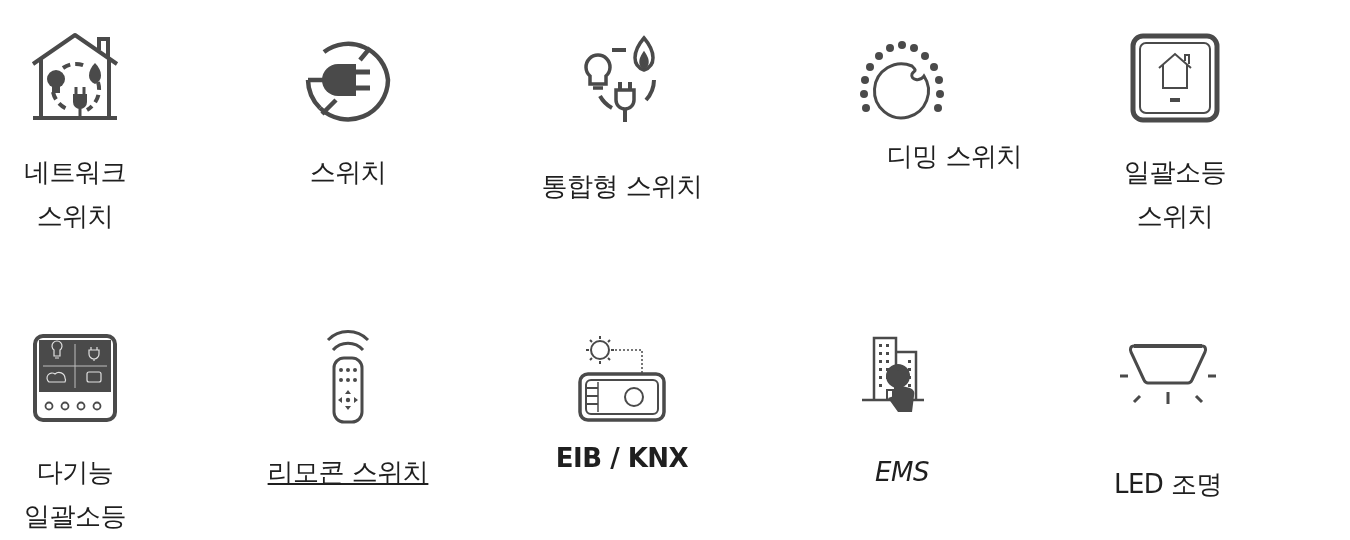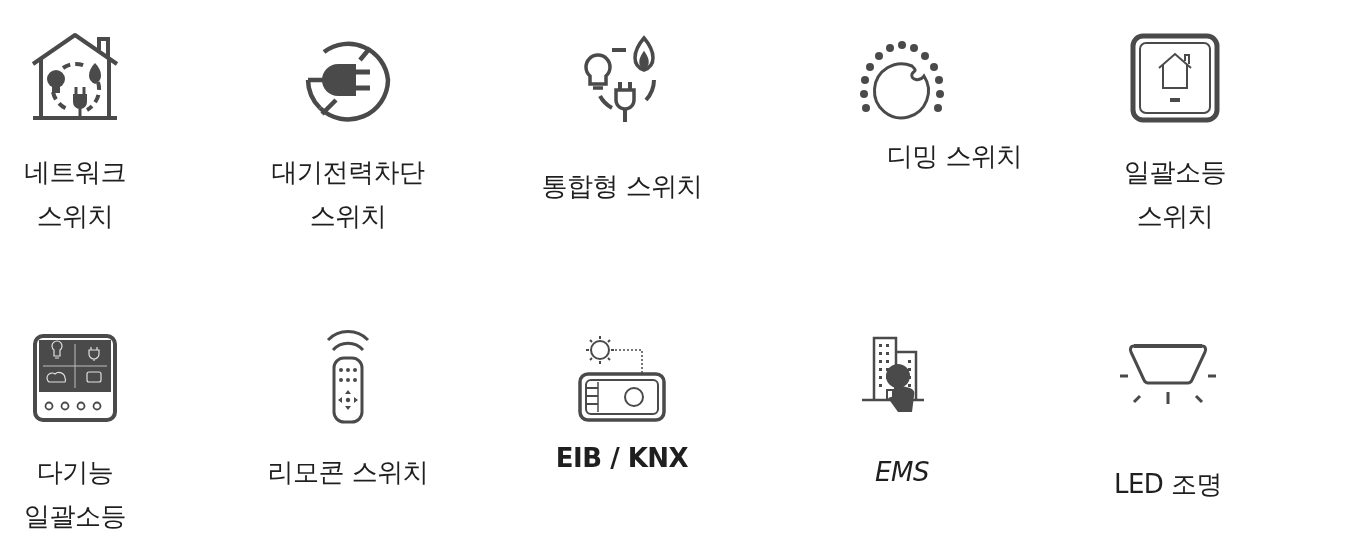--- a/index.html
+++ b/index.html
@@ -41,21 +41,20 @@
   <div class="icon" style="top:30px;">
     <svg viewBox="0 0 100 100" fill="none" stroke="#4a4a4a" stroke-width="4.5">
       <path d="M26 22 A40 40 0 0 1 90 50 A40 40 0 0 1 22 78"></path>
       <path d="M10 50 H38 M10 50 A40 40 0 0 0 22 78"></path>
       <path d="M72 18 L62 30 M38 70 L24 84"></path>
       <path d="M40 34 H58 V66 H40 A16 16 0 0 1 40 34 Z" fill="#4a4a4a" stroke="none"></path>
       <path d="M58 42 H72 M58 58 H72" stroke-width="5"></path>
     </svg>
   </div>
   <div class="label" style="top:150px;">
-    <span>대기전력차단</span>
     <span>스위치</span>
   </div>
 </div>
 
 <div class="tile" style="left:502px; top:0;">
   <div class="icon" style="top:30px;">
     <svg viewBox="0 0 100 100" fill="none" stroke="#4a4a4a" stroke-width="3.5">
       <path d="M18 46 A12 12 0 1 1 34 46 V54 H18 Z"></path>
       <path d="M21 58 H31"></path>
       <path d="M72 8 C60 22 60 36 72 40 C84 36 84 22 72 8 Z"></path>
@@ -149,21 +148,21 @@
           <circle cx="50" cy="42" r="2"></circle>
           <circle cx="57" cy="42" r="2"></circle>
         <circle cx="43" cy="52" r="2"></circle>
           <circle cx="50" cy="52" r="2"></circle>
           <circle cx="57" cy="52" r="2"></circle>
         <circle cx="50" cy="72" r="2.2"></circle>
         <path d="M50 62 L47 66 H53 Z M50 82 L47 78 H53 Z M40 72 L44 69 V75 Z M60 72 L56 69 V75 Z"></path>
       </g>
     </svg>
   </div>
-  <div class="label" style="top:150px;">
+  <div class="label" style="top:150px;text-decoration:underline;">
     <span>리모콘 스위치</span>
   </div>
 </div>
 
 <div class="tile" style="left:502px; top:300px;">
   <div class="icon" style="top:30px;">
     <svg viewBox="0 0 100 100" fill="none" stroke="#4a4a4a">
       <circle cx="28" cy="20" r="9" stroke-width="2"></circle>
       <g stroke-width="2">
           <path d="M28 6 V9 M28 31 V34 M14 20 H17 M39 20 H42 M18 10 L20 12 M36 28 L38 30 M18 30 L20 28 M36 12 L38 10"></path>

